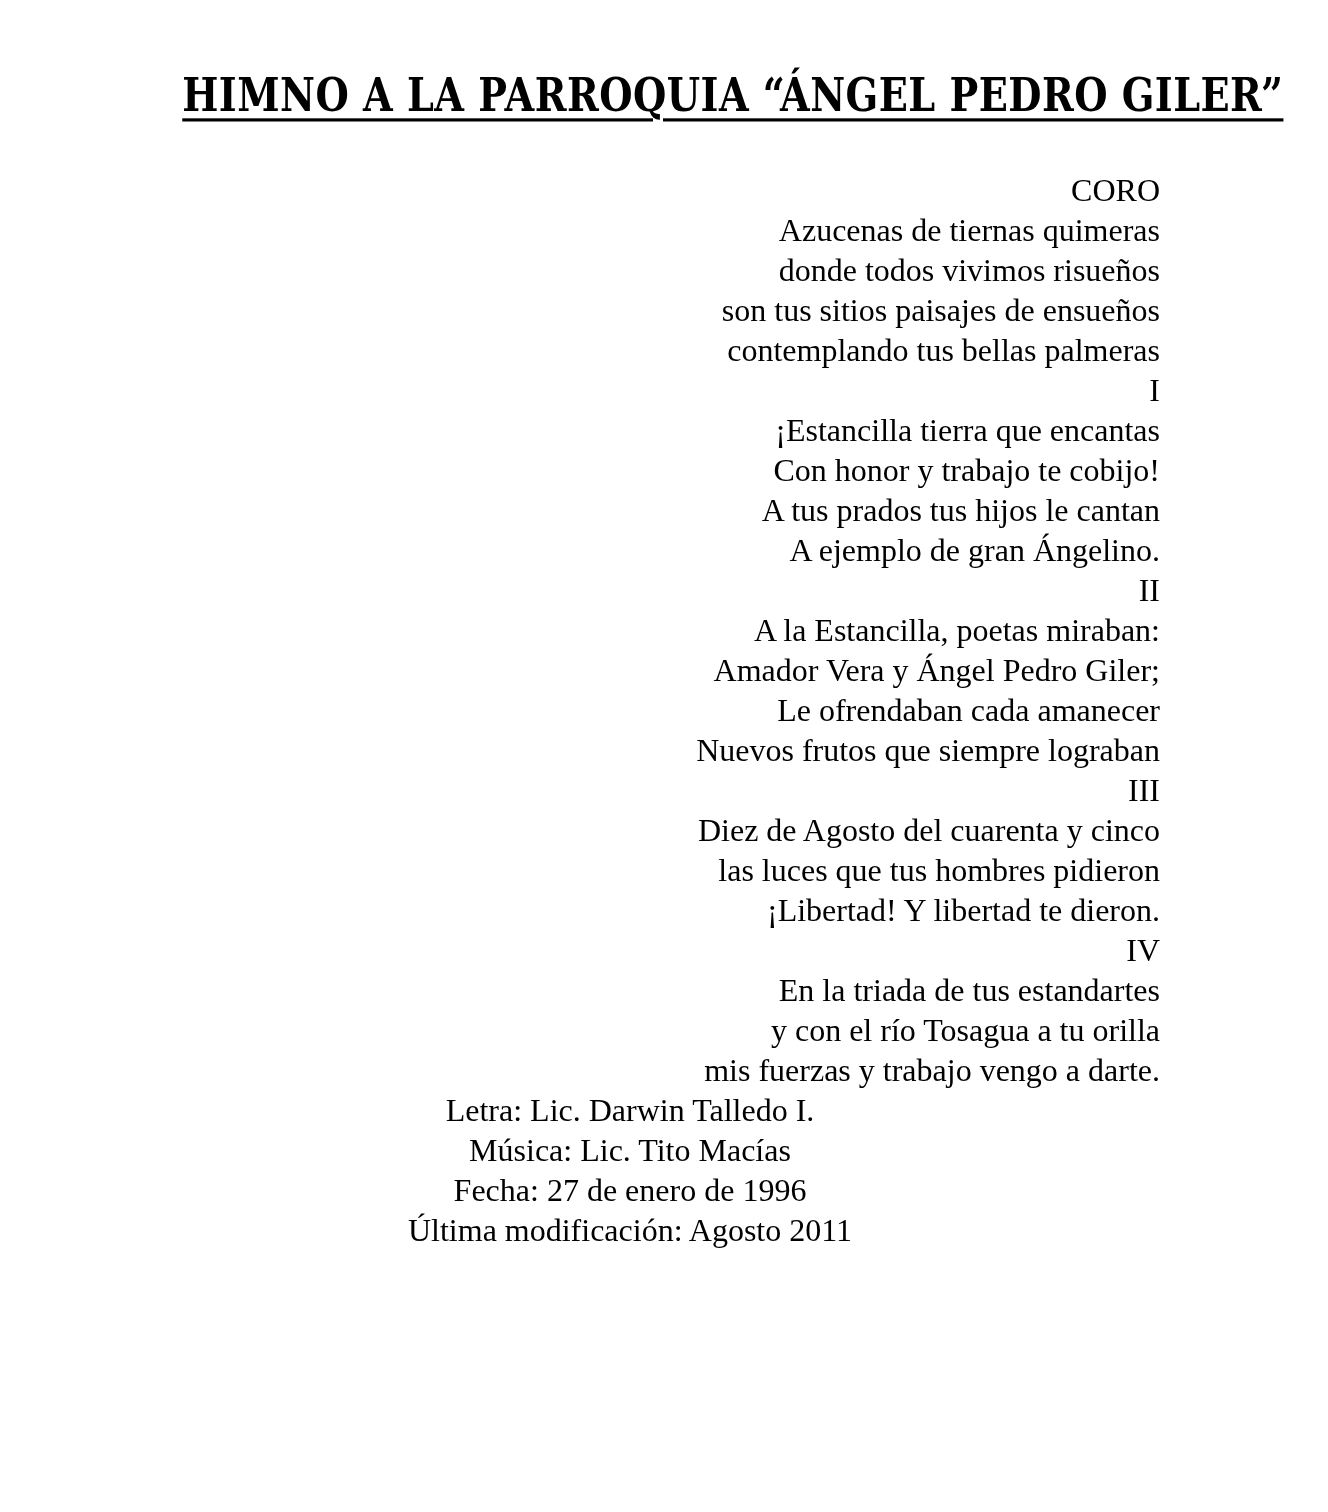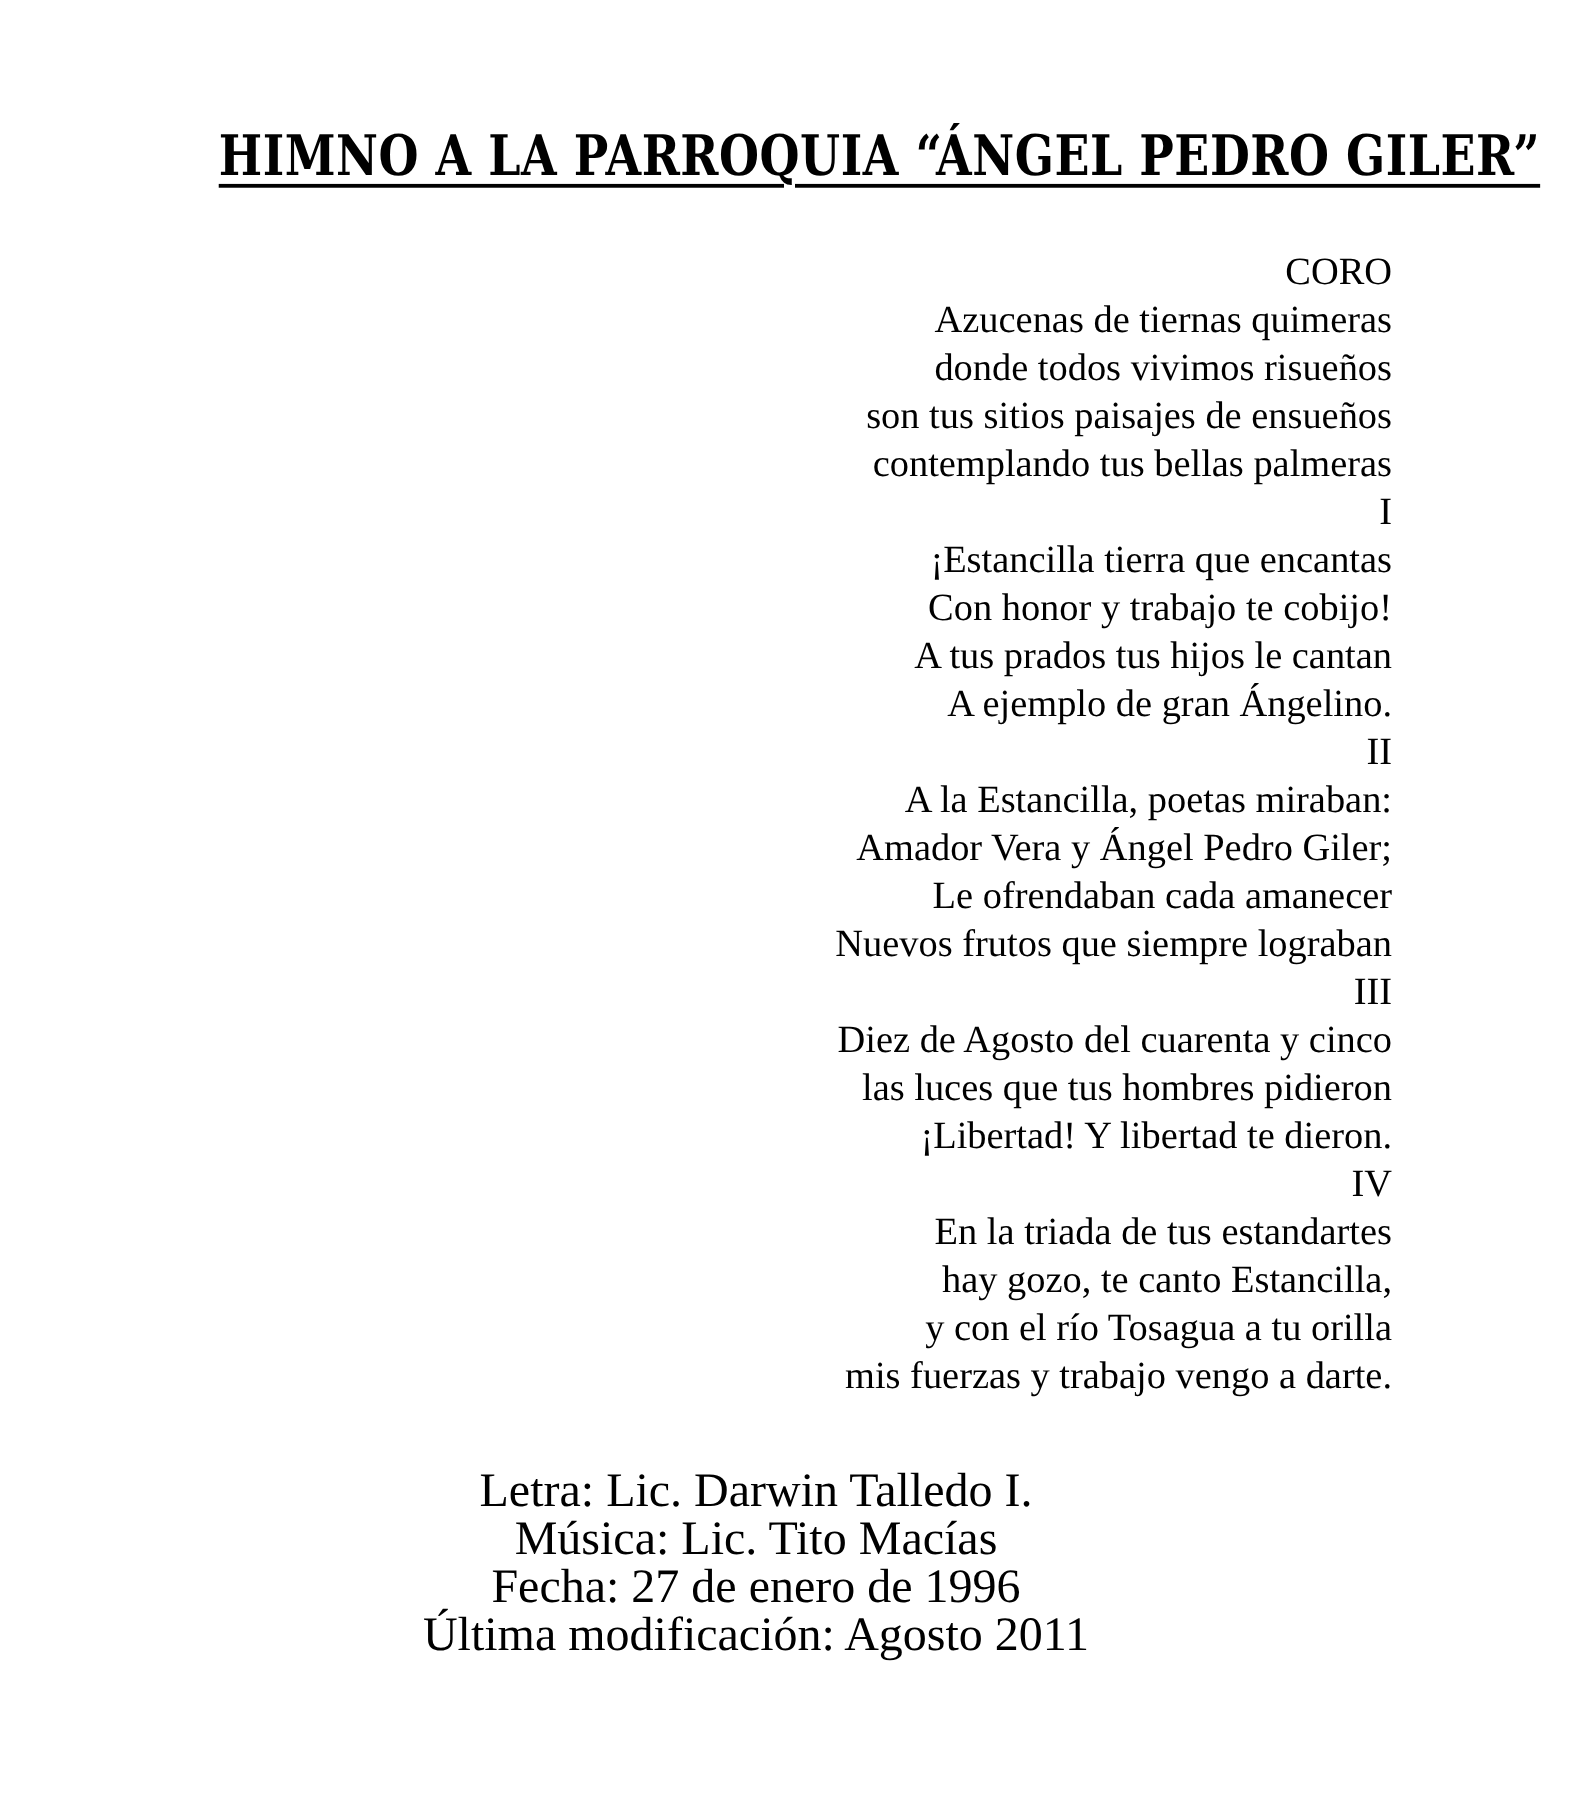--- a/index.html
+++ b/index.html
@@ -13,21 +13,21 @@
     overflow: hidden;
     color: #000000;
   }
   .content {
     width: 1060px;
     margin-left: 100px;
     text-align: center;
     font-family: "Liberation Serif", serif;
   }
   .title-wrap {
-    padding-top: 102px;
+    padding-top: 66px;
   }
   .doc-title {
     display: inline-block;
     margin: 0;
     font-family: "DejaVu Serif", serif;
     font-weight: bold;
     font-size: 44px;
     line-height: 58px;
     letter-spacing: 0.5px;
     text-decoration: underline;
@@ -41,22 +41,21 @@
     margin-top: 46px;
     font-size: 32px;
     line-height: 40px;
     text-align: right;
   }
   .poem .heading,
   .poem .line {
     white-space: nowrap;
   }
   .credits {
-    margin-top: 56px;
-    font-size: 40px;
+    font-size: 32px;
     line-height: 40px;
   }
   .credits .credit-line {
     white-space: nowrap;
   }
 </style>
 </head>
 <body>
 
 <div class="content">
@@ -78,21 +77,20 @@
       <div class="line">A la Estancilla, poetas miraban:</div>
       <div class="line">Amador Vera y Ángel Pedro Giler;</div>
       <div class="line">Le ofrendaban cada amanecer</div>
       <div class="line">Nuevos frutos que siempre lograban</div>
       <div class="heading">III</div>
       <div class="line">Diez de Agosto del cuarenta y cinco</div>
       <div class="line">las luces que tus hombres pidieron</div>
       <div class="line">¡Libertad! Y libertad te dieron.</div>
       <div class="heading">IV</div>
       <div class="line">En la triada de tus estandartes</div>
-      <div class="line">hay gozo, te canto Estancilla,</div>
       <div class="line">y con el río Tosagua a tu orilla</div>
       <div class="line">mis fuerzas y trabajo vengo a darte.</div>
     </div>
   <div class="credits" id="credits">
       <div class="credit-line">Letra: Lic. Darwin Talledo I.</div>
       <div class="credit-line">Música: Lic. Tito Macías</div>
       <div class="credit-line">Fecha: 27 de enero de 1996</div>
       <div class="credit-line">Última modificación: Agosto 2011</div>
     </div>
 </div>

